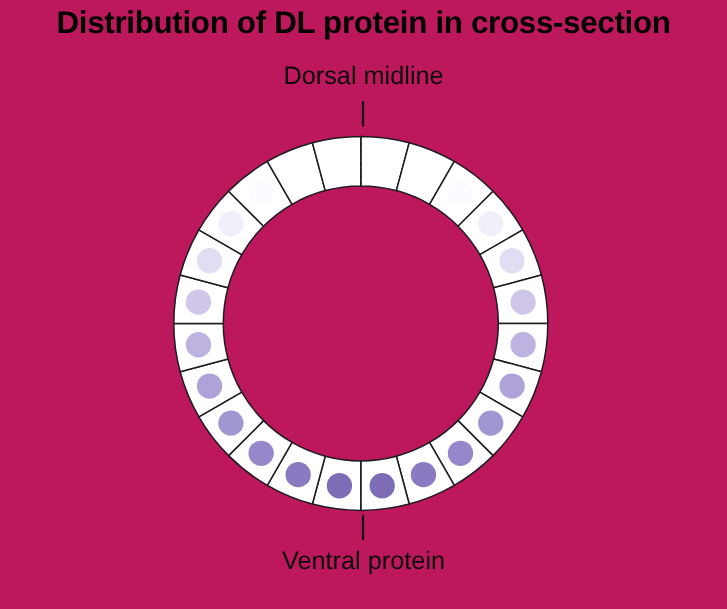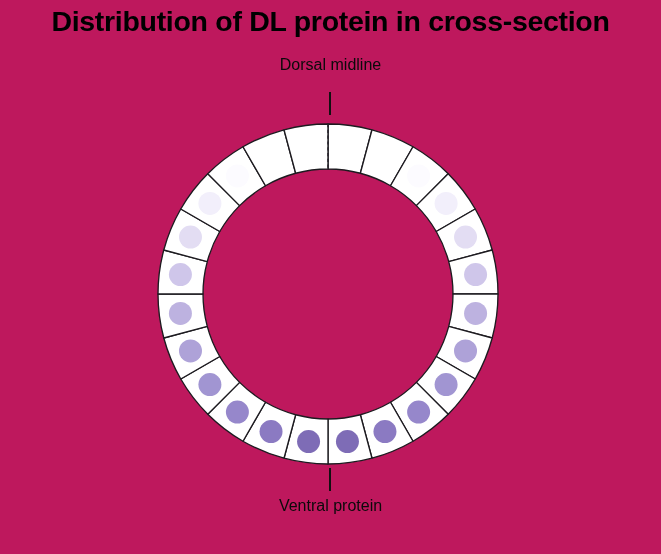--- a/index.html
+++ b/index.html
@@ -39,21 +39,21 @@
     line-height: 1.12;
     color: #000000;
     white-space: nowrap;
   }
 
   .axis-label {
     position: absolute;
     width: 661px;
     left: 0;
     text-align: center;
-    font-size: 16px;
+    font-size: 23px;
     font-weight: normal;
     color: #0a0a0a;
     line-height: 1.1;
     white-space: nowrap;
   }
   .axis-label.dorsal { top: 56px; }
   .axis-label.ventral { top: 497px; }
 
   .midline-tick {
     position: absolute;

